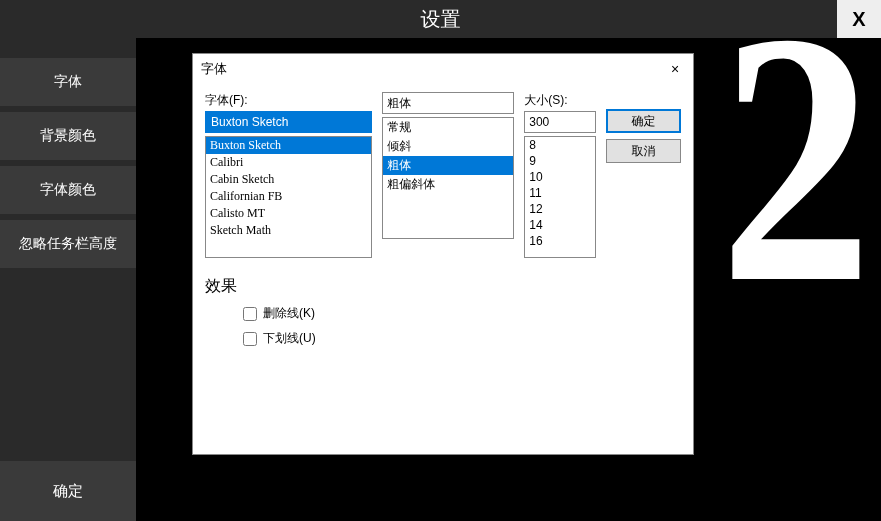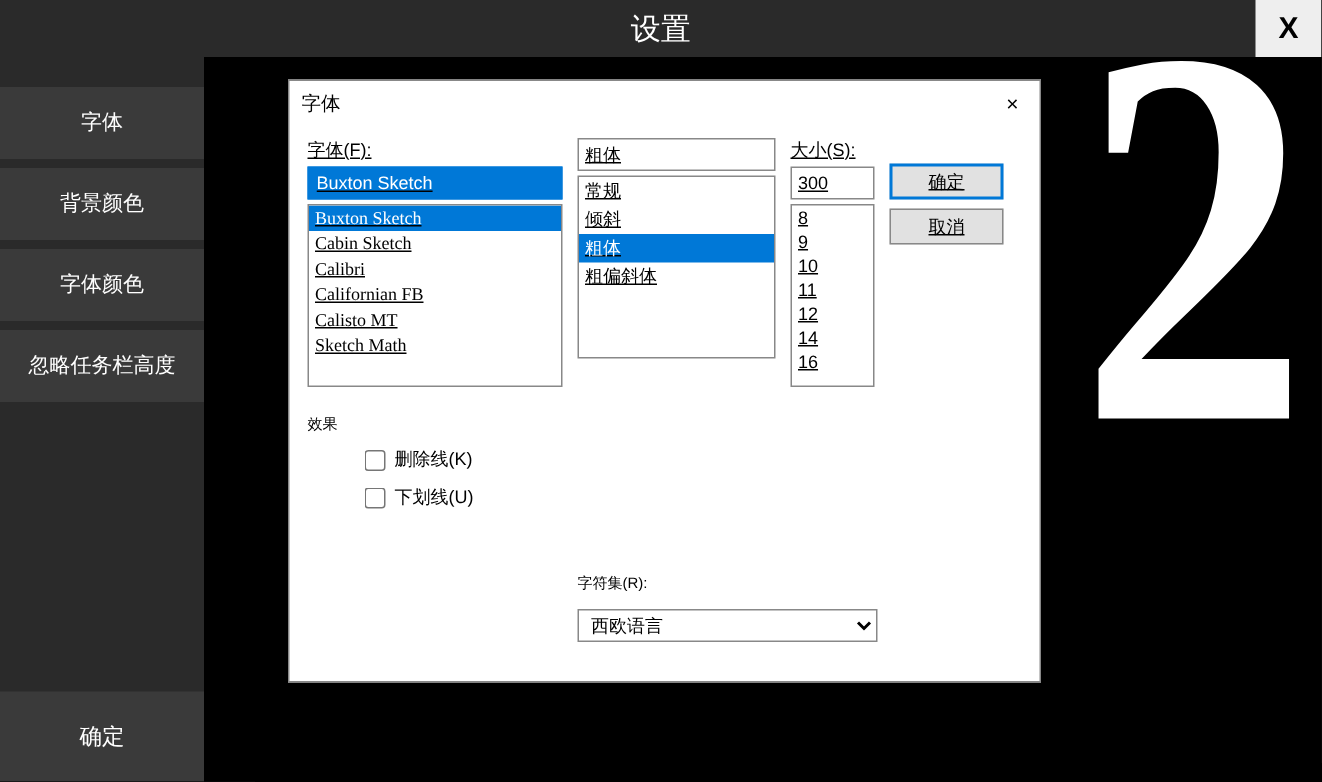--- a/index.html
+++ b/index.html
@@ -19,44 +19,44 @@
     .main-area { flex: 1; position: relative; background: #000; overflow: hidden; }
     
     .dialog { position: absolute; left: 56px; top: 15px; width: 502px; height: 402px; background: #fff; border: 1px solid #888; box-shadow: 2px 2px 8px rgba(0,0,0,0.3); }
     .dialog-header { height: 30px; display: flex; align-items: center; padding: 0 8px; border-bottom: none; }
     .dialog-title { flex: 1; font-size: 13px; }
     .dialog-close { width: 20px; height: 20px; display: flex; align-items: center; justify-content: center; cursor: pointer; font-size: 14px; }
     
     .dialog-body { padding: 8px 12px; position: relative; height: calc(100% - 30px); }
     
     .col-row { display: flex; gap: 10px; }
-    .col { display: flex; flex-direction: column; text-decoration: underline; }
+    .col { display: flex; flex-direction: column; }
     .col-font { width: 170px; }
     .col-style { width: 132px; }
-    .col-size { width: 56px; }
+    .col-size { width: 72px; }
     .col-buttons { width: 76px; display: flex; flex-direction: column; gap: 6px; padding-top: 17px; }
     
     .field-label { font-size: 12px; margin-bottom: 2px; }
     .text-input { height: 22px; border: 2px solid #0078d7; padding: 0 4px; font-size: 12px; font-family: inherit; outline: none; }
     .text-input.selected { background: #0078d7; color: #fff; }
     
     .listbox { border: 1px solid #888; margin-top: 3px; height: 122px; overflow-y: scroll; font-size: 12px; background: #fff; }
     .listbox::-webkit-scrollbar { width: 16px; }
     .listbox::-webkit-scrollbar-track { background: #f0f0f0; }
     .listbox::-webkit-scrollbar-thumb { background: #c0c0c0; border: 1px solid #a0a0a0; }
     .listbox::-webkit-scrollbar-button { height: 16px; background: #e0e0e0; border: 1px solid #a0a0a0; }
     .list-item { padding: 1px 4px; cursor: pointer; white-space: nowrap; }
     .list-item.selected { background: #0078d7; color: #fff; }
     .font-item { font-family: Georgia, serif; }
     
     .btn { height: 24px; border: 1px solid #888; background: #e1e1e1; font-size: 12px; cursor: pointer; font-family: inherit; }
     .btn.primary { border: 2px solid #0078d7; }
     
     .effects-group { position: absolute; left: 12px; top: 192px; width: 170px; }
-    .group-label { font-size: 10px; margin-bottom: 8px; }
+    .group-label { font-size: 16px; margin-bottom: 8px; }
     .checkbox-row { display: flex; align-items: center; gap: 6px; margin-bottom: 8px; margin-left: 10px; padding-left: 28px; }
     .checkbox-row input { width: 14px; height: 14px; }
     .checkbox-row label { font-size: 12px; }
     
     .sample-group { position: absolute; left: 192px; top: 192px; width: 200px; }
     .sample-box { border: 1px solid #aaa; height: 68px; display: flex; align-items: center; justify-content: center; gap: 30px; margin-top: 6px; overflow: hidden; }
     .blob { width: 56px; height: 45px; background: #000; border-radius: 0 0 30% 30% / 0 0 45% 45%; }
     .blob:first-child { border-top-left-radius: 8px; }
     .blob:last-child { border-top-right-radius: 40%; }
     
@@ -93,22 +93,22 @@
         <span class="dialog-close">×</span>
       </div>
       <div class="dialog-body">
 
         <div class="col-row">
           <div class="col col-font">
             <span class="field-label">字体(F):</span>
             <input class="text-input selected" value="Buxton Sketch" style="">
             <div class="listbox">
               <div class="list-item font-item selected">Buxton Sketch</div>
+              <div class="list-item font-item">Calibri</div>
               <div class="list-item font-item">Cabin Sketch</div>
-              <div class="list-item font-item">Calibri</div>
               <div class="list-item font-item">Californian FB</div>
               <div class="list-item font-item">Calisto MT</div>
               <div class="list-item font-item">Sketch Math</div>
             </div>
           </div>
 
           <div class="col col-style">
             <input class="text-input" style="border-color: rgb(136, 136, 136); border-width: 1px;" value="粗体">
             <div class="listbox">
               <div class="list-item">常规</div>
@@ -144,23 +144,17 @@
             <input type="checkbox" style="">
             <label>删除线(K)</label>
           </div>
           <div class="checkbox-row">
             <input type="checkbox" style="">
             <label>下划线(U)</label>
           </div>
         </div>
 
 
-        <div class="charset-group">
-          <div class="group-label">字符集(R):</div>
-          <select class="charset-select">
-            <option>西欧语言</option>
-          </select>
-        </div>
 
       </div>
     </div>
   </div>
 </div>
 
 </body></html>

